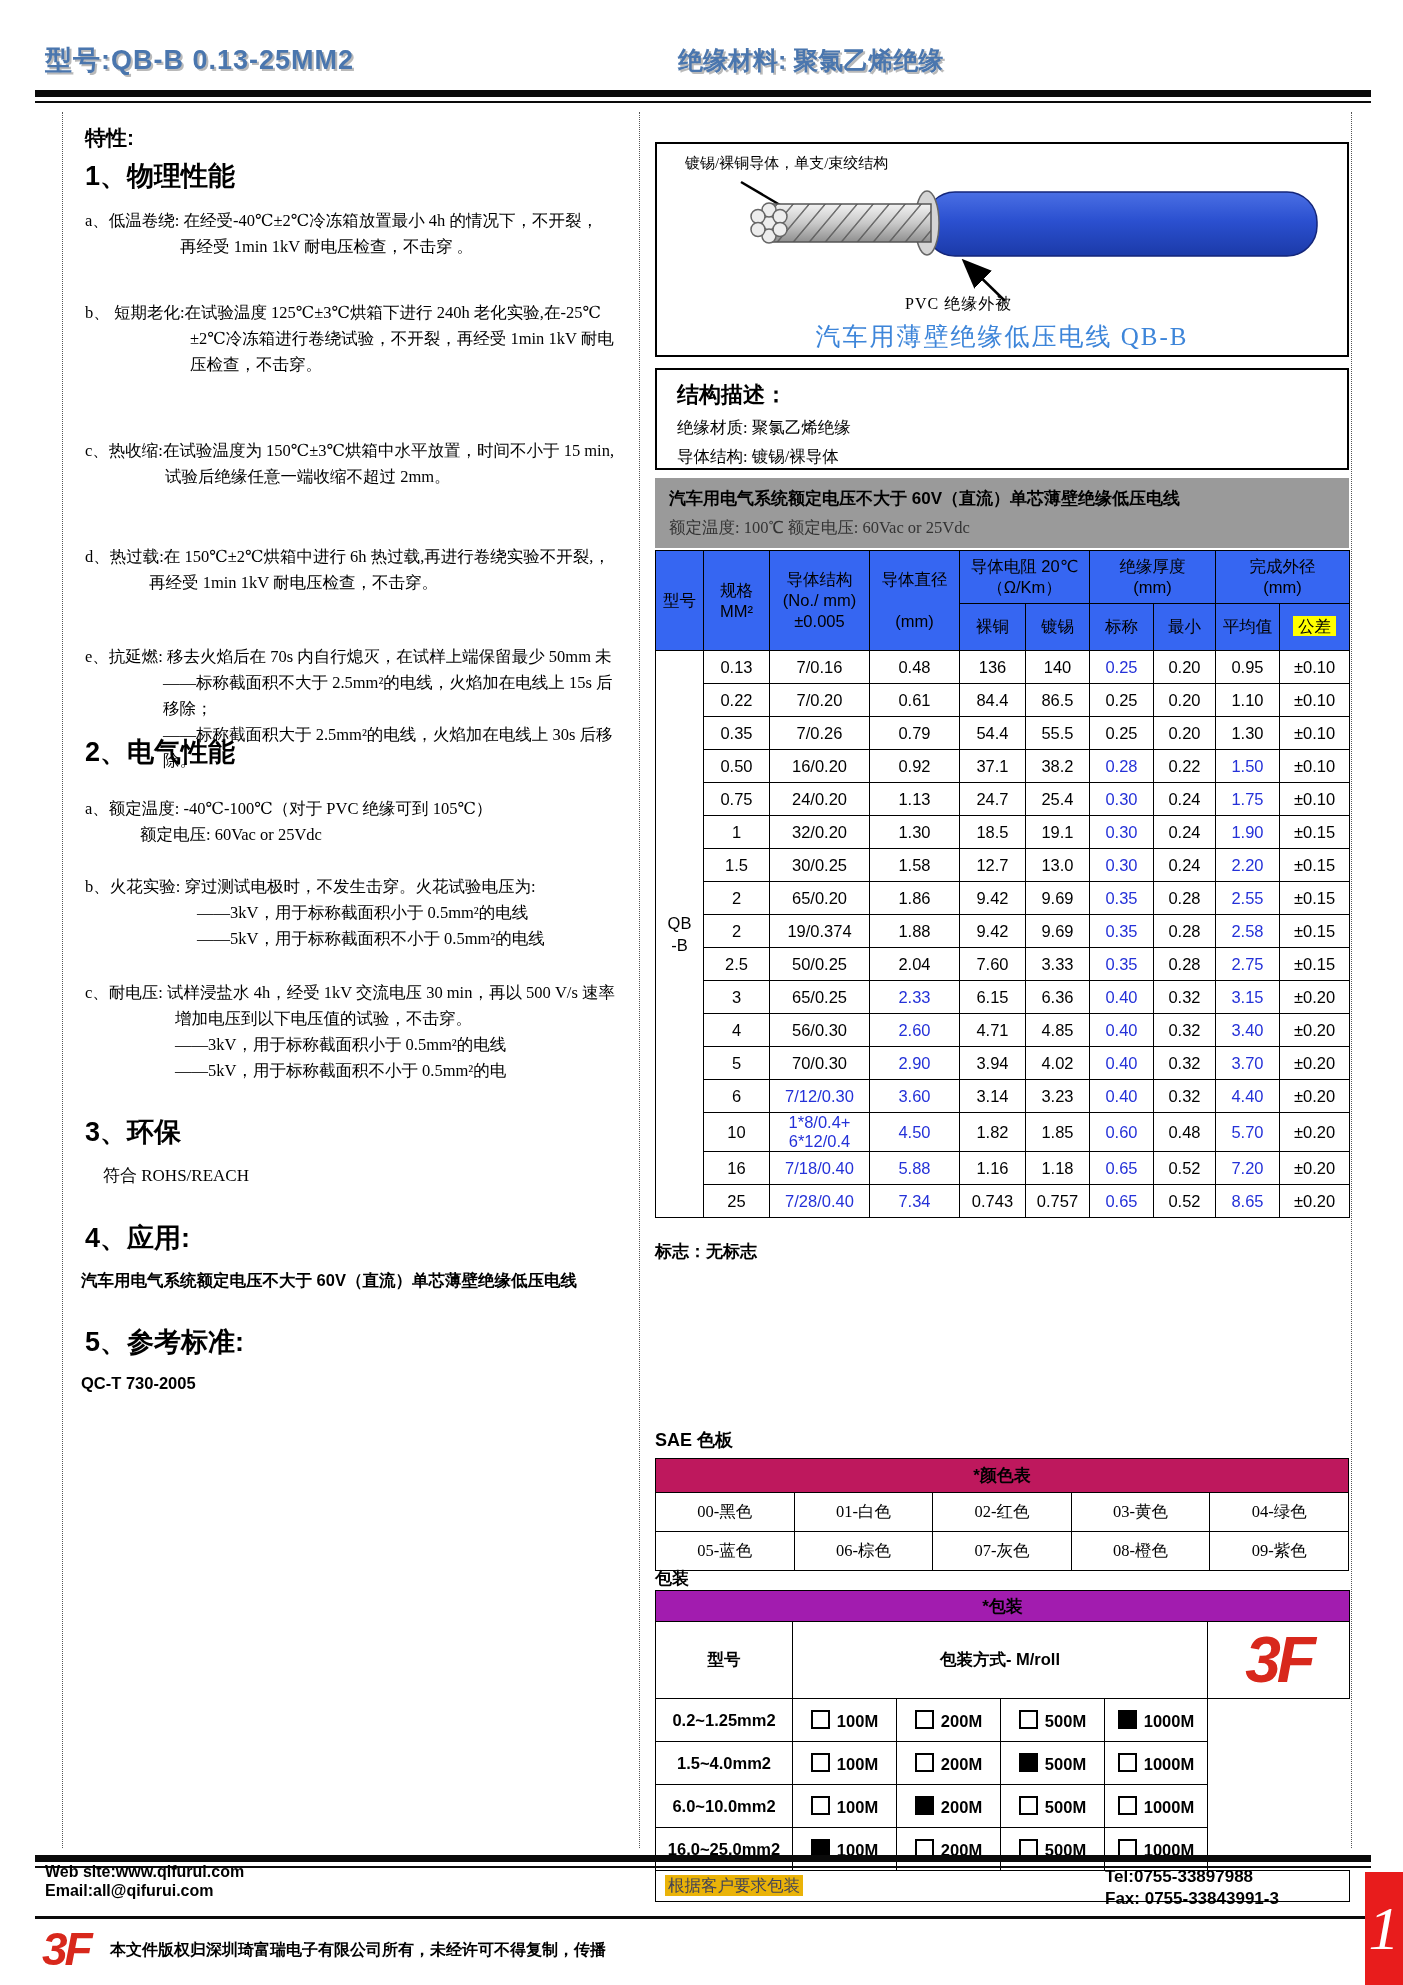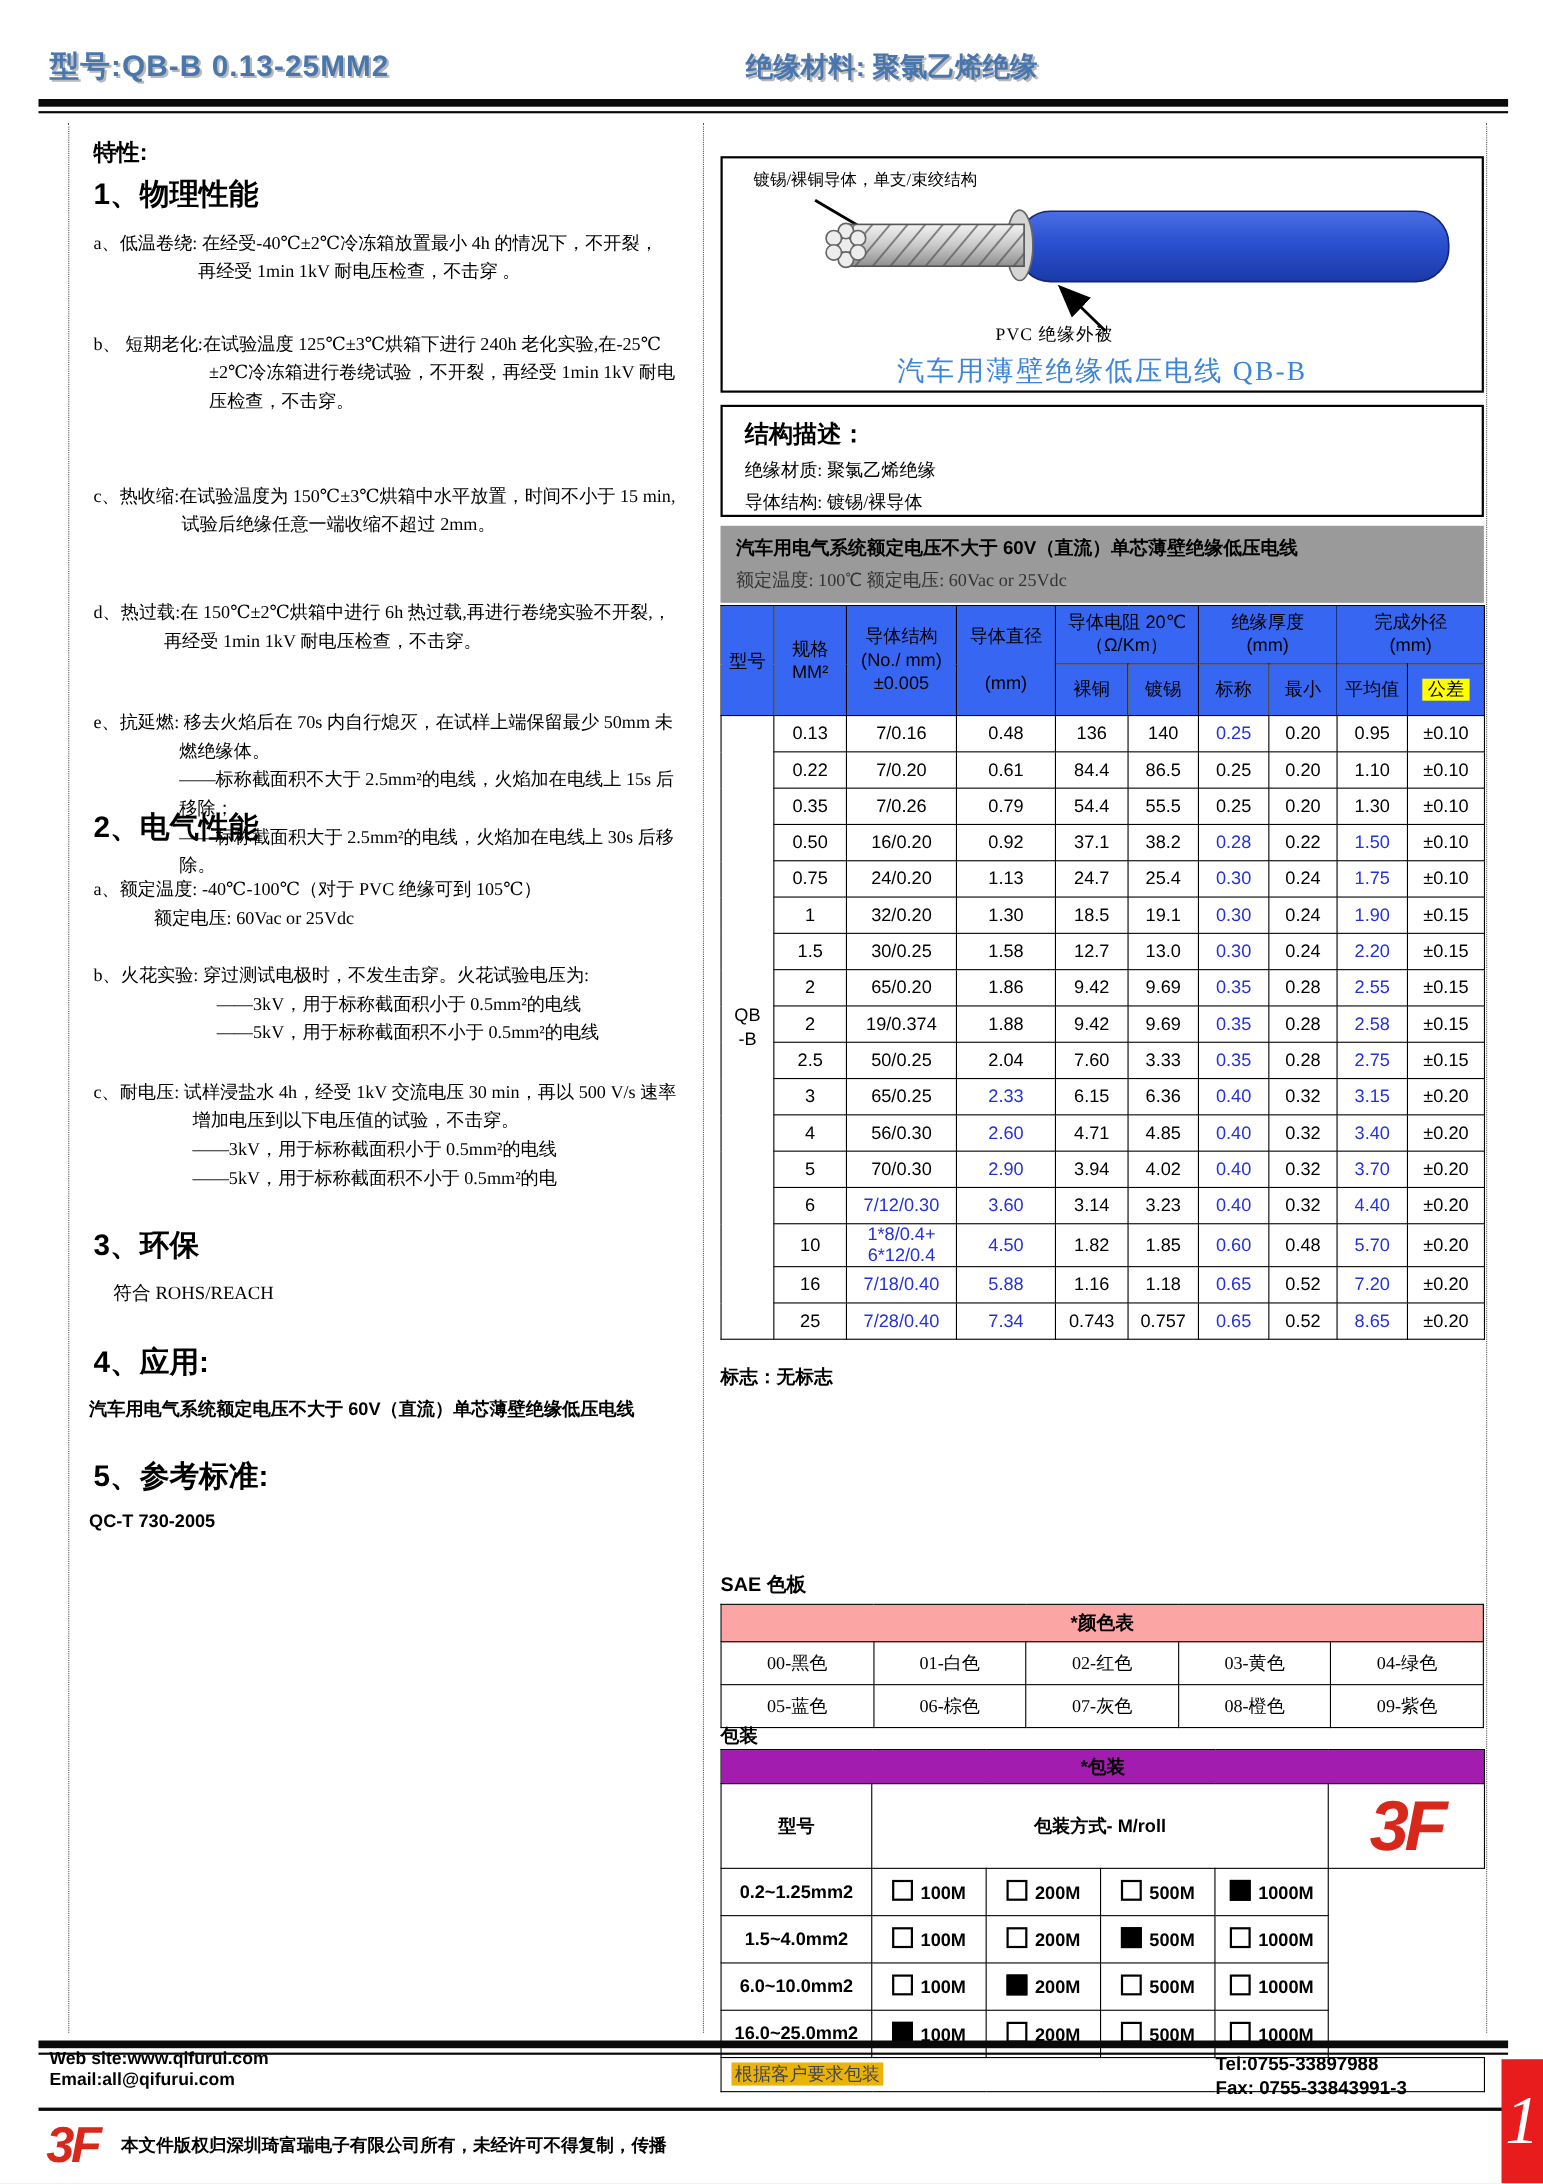--- a/index.html
+++ b/index.html
@@ -70,21 +70,21 @@
   .yhl{background:#ffff00;padding:1px 5px;}
   .blu{color:#2431d8;}
   .model-cell{font-size:17px;line-height:22px;}
 
   .mark-line{top:1128px;font-size:17px;font-weight:bold;}
 
   
   .sae-lbl{top:1316px;font-size:18px;font-weight:bold;}
   .sae{top:1346px;border-collapse:collapse;table-layout:fixed;width:694px;}
   .sae th,.sae td{border:1px solid #000;text-align:center;font-size:16.5px;}
-  .sae th{background:#fca5a5;height:31px;font-size:17px;}
+  .sae th{background:#be185d;height:31px;font-size:17px;}
   .sae td{height:36px;font-family:"Liberation Serif",serif;}
 
   
   .pack-lbl{top:1455px;font-size:17px;font-weight:bold;}
   .pack{top:1478px;border-collapse:collapse;table-layout:fixed;width:694px;}
   .pack th,.pack td{border:1px solid #000;text-align:center;font-size:16.5px;}
   .pack thead th.blue-h{background:#a21caf;height:28px;font-weight:bold;font-size:17px;}
   .pack .sub th{height:28px;font-weight:bold;background:#fff;}
   .pack tbody td{height:40px;font-weight:bold;}
   .logo-cell{background:#fff;vertical-align:middle;}
@@ -134,21 +134,20 @@
     <div class="para item c80" style="top:326px">
         <div class="tline">c、热收缩:在试验温度为 150℃±3℃烘箱中水平放置，时间不小于 15 min,</div>
         <div class="tline">试验后绝缘任意一端收缩不超过 2mm。</div>
       </div>
     <div class="para item c88" style="top:432px">
         <div class="tline">d、热过载:在 150℃±2℃烘箱中进行 6h 热过载,再进行卷绕实验不开裂,，</div>
         <div class="tline">再经受 1min 1kV 耐电压检查，不击穿。</div>
       </div>
     <div class="para item c78" style="top:532px">
         <div class="tline">e、抗延燃: 移去火焰后在 70s 内自行熄灭，在试样上端保留最少 50mm 未</div>
-        <div class="tline">燃绝缘体。</div>
         <div class="tline">——标称截面积不大于 2.5mm²的电线，火焰加在电线上 15s 后</div>
         <div class="tline">移除；</div>
         <div class="tline">——标称截面积大于 2.5mm²的电线，火焰加在电线上 30s 后移</div>
         <div class="tline">除。</div>
       </div>
 
     <div class="para h-num" style="top:622px">2、电气性能</div>
     <div class="para item c55" style="top:684px">
         <div class="tline">a、额定温度: -40℃-100℃（对于 PVC 绝缘可到 105℃）</div>
         <div class="tline">额定电压: 60Vac or 25Vdc</div>

